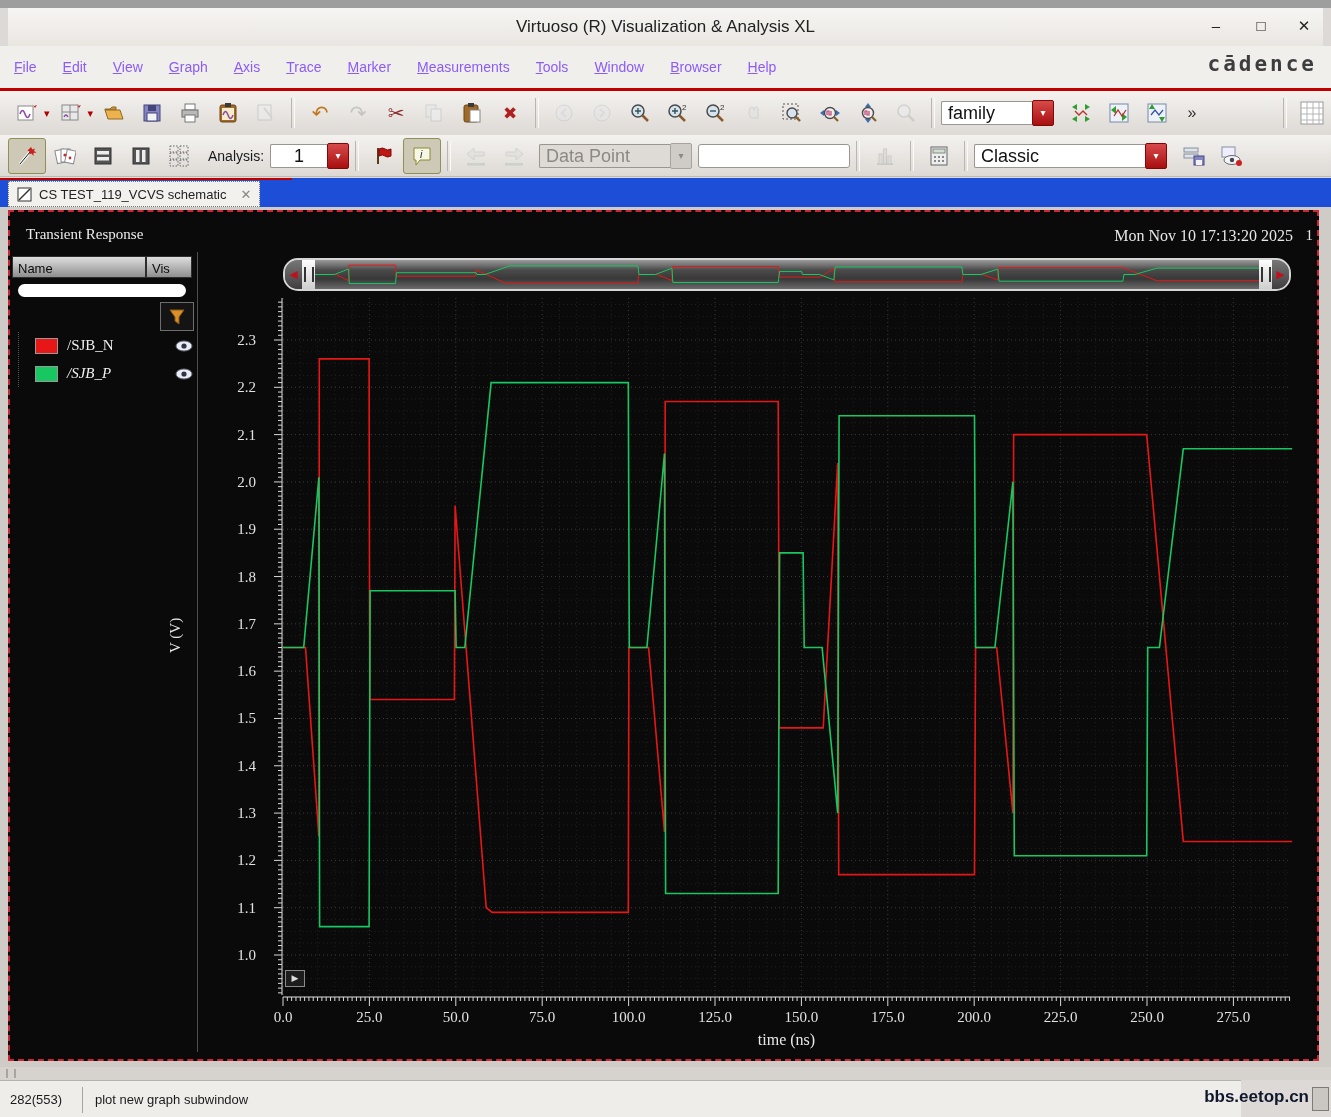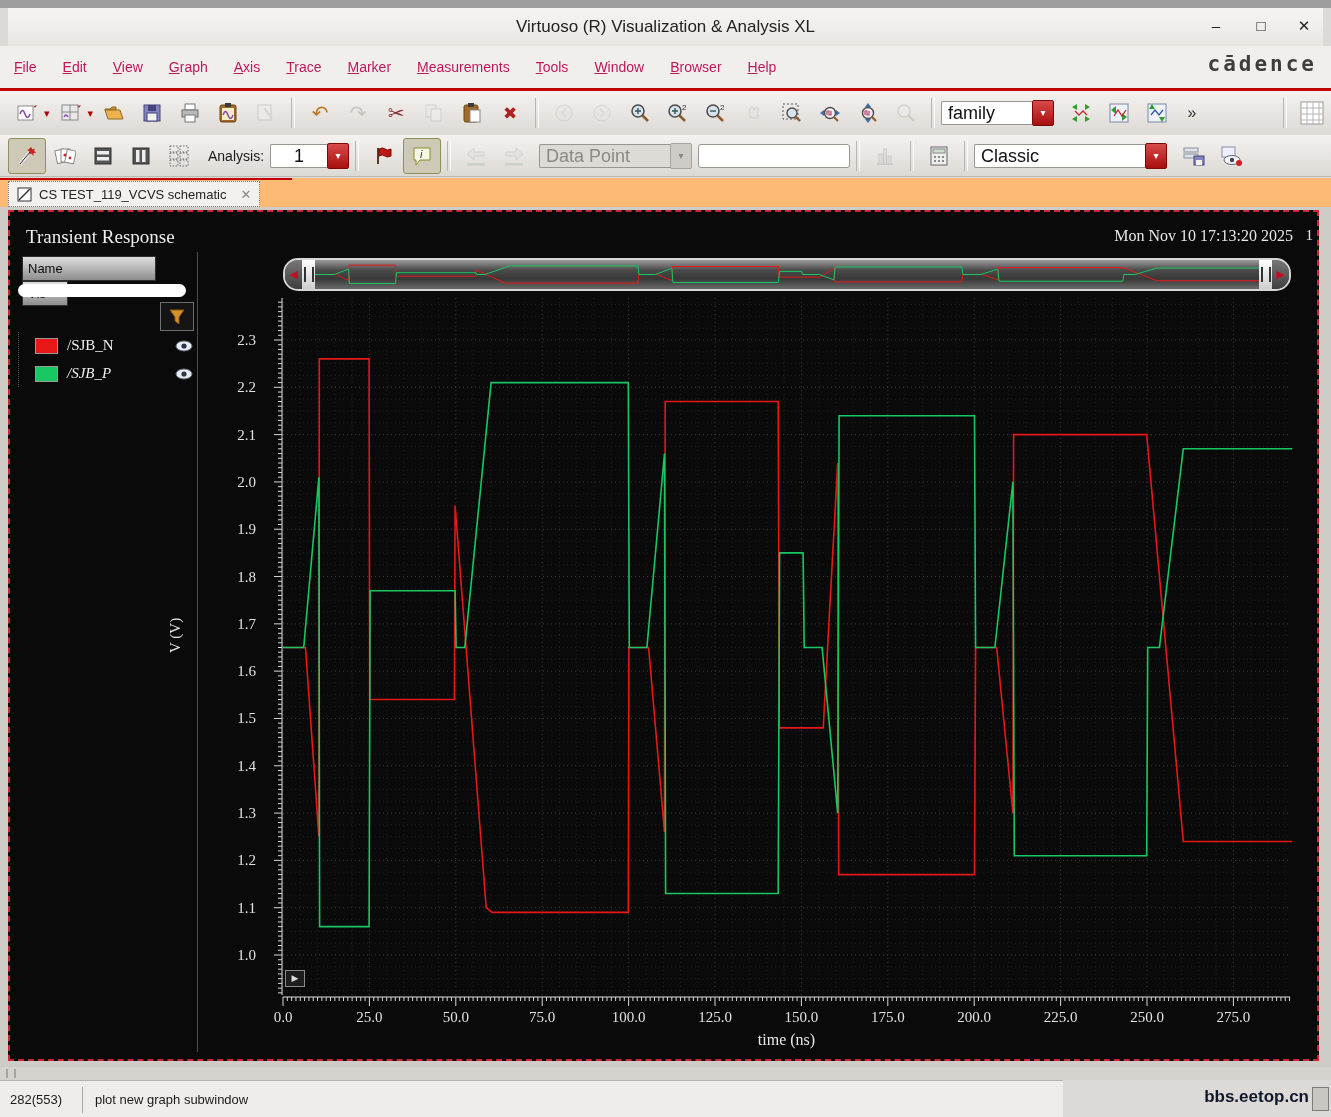--- a/index.html
+++ b/index.html
@@ -8,21 +8,21 @@
   .abs{position:absolute;}
   
   #desktop-strip{left:0;top:0;width:1331px;height:8px;background:#9e9e9e;}
   #titlebar{left:8px;top:8px;width:1315px;height:38px;
     background:linear-gradient(#f7f5f3,#e9e6e2);border-bottom:1px solid #c9c5c1;}
   #title-text{width:100%;text-align:center;line-height:38px;font-size:17px;color:#222;}
   .winbtn{width:34px;height:26px;top:5px;text-align:center;line-height:26px;
     font-size:15px;color:#222;cursor:default;}
   #menubar{left:0;top:46px;width:1331px;height:42px;background:#f1efec;
     display:flex;align-items:center;padding-left:14px;box-sizing:border-box;}
-  .menu-item{font-size:14px;color:#be185d;margin-right:26px;white-space:nowrap;}
+  .menu-item{font-size:14px;color:#8b5cf6;margin-right:26px;white-space:nowrap;}
   .menu-item u{text-decoration:underline;}
   #logo{position:absolute;right:14px;top:52px;font-size:21px;font-weight:bold;
     letter-spacing:3px;color:#3d3d3d;font-family:"DejaVu Sans Mono",monospace;}
   #accent-line{left:0;top:88px;width:1331px;height:3px;background:#c00000;}
   
   .toolbar{left:0;width:1331px;background:linear-gradient(#f4f2ef,#ddd9d5);
     display:flex;align-items:center;box-sizing:border-box;padding-left:8px;}
   #toolbar1{top:91px;height:44px;}
   #toolbar2{top:135px;height:42px;border-bottom:1px solid #bdb9b5;}
   .tbtn{width:36px;height:34px;display:flex;align-items:center;justify-content:center;
@@ -39,36 +39,36 @@
   .caret-mini{color:#b00000;font-size:11px;margin:0 2px 0 -2px;flex:0 0 auto;}
   .combo{display:flex;align-items:center;flex:0 0 auto;}
   .combo .field{height:22px;background:#fff;border:1px solid #9a968f;border-right:none;
     font-size:18px;color:#111;line-height:22px;padding:0 6px;border-radius:2px 0 0 2px;}
   .combo.grayed-combo .field{background:#dedbd7;color:#8c8882;}
   .combo.grayed-combo .caret-btn{background:#cfccc7;border-color:#a7a39d;color:#8c8882;}
   .tb-label{font-size:14px;color:#1a1a1a;margin:0 6px 0 10px;flex:0 0 auto;}
   .tb-field{height:22px;background:#fff;border:1px solid #9a968f;border-radius:3px;
     width:150px;flex:0 0 auto;}
   
-  #tabbar{left:0;top:178px;width:1331px;height:29px;background:#fdba74;
+  #tabbar{left:0;top:178px;width:1331px;height:29px;background:#1d4ed8;
     border-bottom:3px solid #000000;}
   #tab-red-line{left:0;top:0;width:292px;height:2px;background:#c00000;}
   #active-tab{left:8px;top:3px;height:24px;background:#f3f1ee;border:1px dotted #777;
     display:flex;align-items:center;padding:0 8px;font-size:13px;color:#222;}
   #tab-close{margin-left:14px;color:#888;font-size:13px;}
   
   #graph-outer{left:0;top:207px;width:1331px;height:860px;background:#cfccc8;}
   #graph-panel{left:8px;top:3px;width:1311px;height:851px;background:#0a0a0a;
     border:2px dashed #cc2636;box-sizing:border-box;}
   .serif{font-family:"Liberation Serif","DejaVu Serif",serif;}
-  #plot-title{left:16px;top:14px;font-size:19px;color:#ececec;}
+  #plot-title{left:16px;top:14px;font-size:15px;color:#ececec;}
   #plot-date{right:24px;top:15px;font-size:16px;color:#e6e6e6;}
   #plot-subnum{right:4px;top:15px;font-size:15px;color:#e6e6e6;}
   
-  #legend-hdr{left:12px;top:44px;width:180px;height:22px;display:flex;flex-direction:column;}
+  #legend-hdr{left:2px;top:44px;width:180px;height:22px;display:flex;}
   .hdr-cell{background:linear-gradient(#dedede,#8e8e8e);border:1px solid #2e2e2e;
     font-size:13px;color:#0c0c0c;line-height:23px;padding-left:5px;box-sizing:border-box;}
   #hdr-name{width:134px;}
   #hdr-vis{width:46px;}
   #legend-filter{left:8px;top:72px;width:168px;height:13px;background:#fff;
     border-radius:7px;}
   #filter-btn{left:150px;top:90px;width:32px;height:27px;background:#141414;
     border:1px solid #6e6e6e;display:flex;align-items:center;justify-content:center;}
   .sig-row{left:8px;width:176px;height:27px;display:flex;align-items:center;}
   .sig-row .dots{width:16px;height:100%;border-left:1px dotted #555;}
@@ -87,21 +87,21 @@
     align-items:center;justify-content:center;flex:0 0 auto;}
   .grip-bars{width:6px;height:15px;border-left:2px solid #333;border-right:2px solid #333;}
   #strip-body{flex:1 1 auto;position:relative;}
   #preview-svg{width:100%;height:100%;display:block;}
   #play-btn{left:275px;top:758px;width:18px;height:15px;background:#1d1d1d;
     border:1px solid #8a8a8a;color:#dcdcdc;font-size:9px;line-height:15px;text-align:center;}
   
   #grip-strip{left:0;top:1067px;width:1331px;height:13px;background:#d6d3cf;}
   #grip-dots{left:6px;top:2px;width:6px;height:9px;border-left:2px solid #a8a4a0;
     border-right:2px solid #a8a4a0;}
-  #statusbar{left:0;top:1080px;width:1063px;height:37px;background:#efedea;
+  #statusbar{left:0;top:1080px;width:1241px;height:37px;background:#efedea;
     border-top:1px solid #b5b1ad;display:flex;align-items:center;}
   #status-left{font-size:13px;color:#1a1a1a;padding:0 10px;min-width:62px;}
   #status-div{width:1px;height:26px;background:#a9a5a1;margin-right:12px;}
   #status-msg{font-size:13px;color:#1a1a1a;}
   #watermark{position:absolute;right:22px;top:1087px;font-size:17px;font-weight:bold;
     color:#0f172a;}
   #corner-grip{position:absolute;right:2px;top:1087px;width:15px;height:22px;
     background:#cac6c2;border:1px solid #7f7b77;}
 </style>
 </head>

